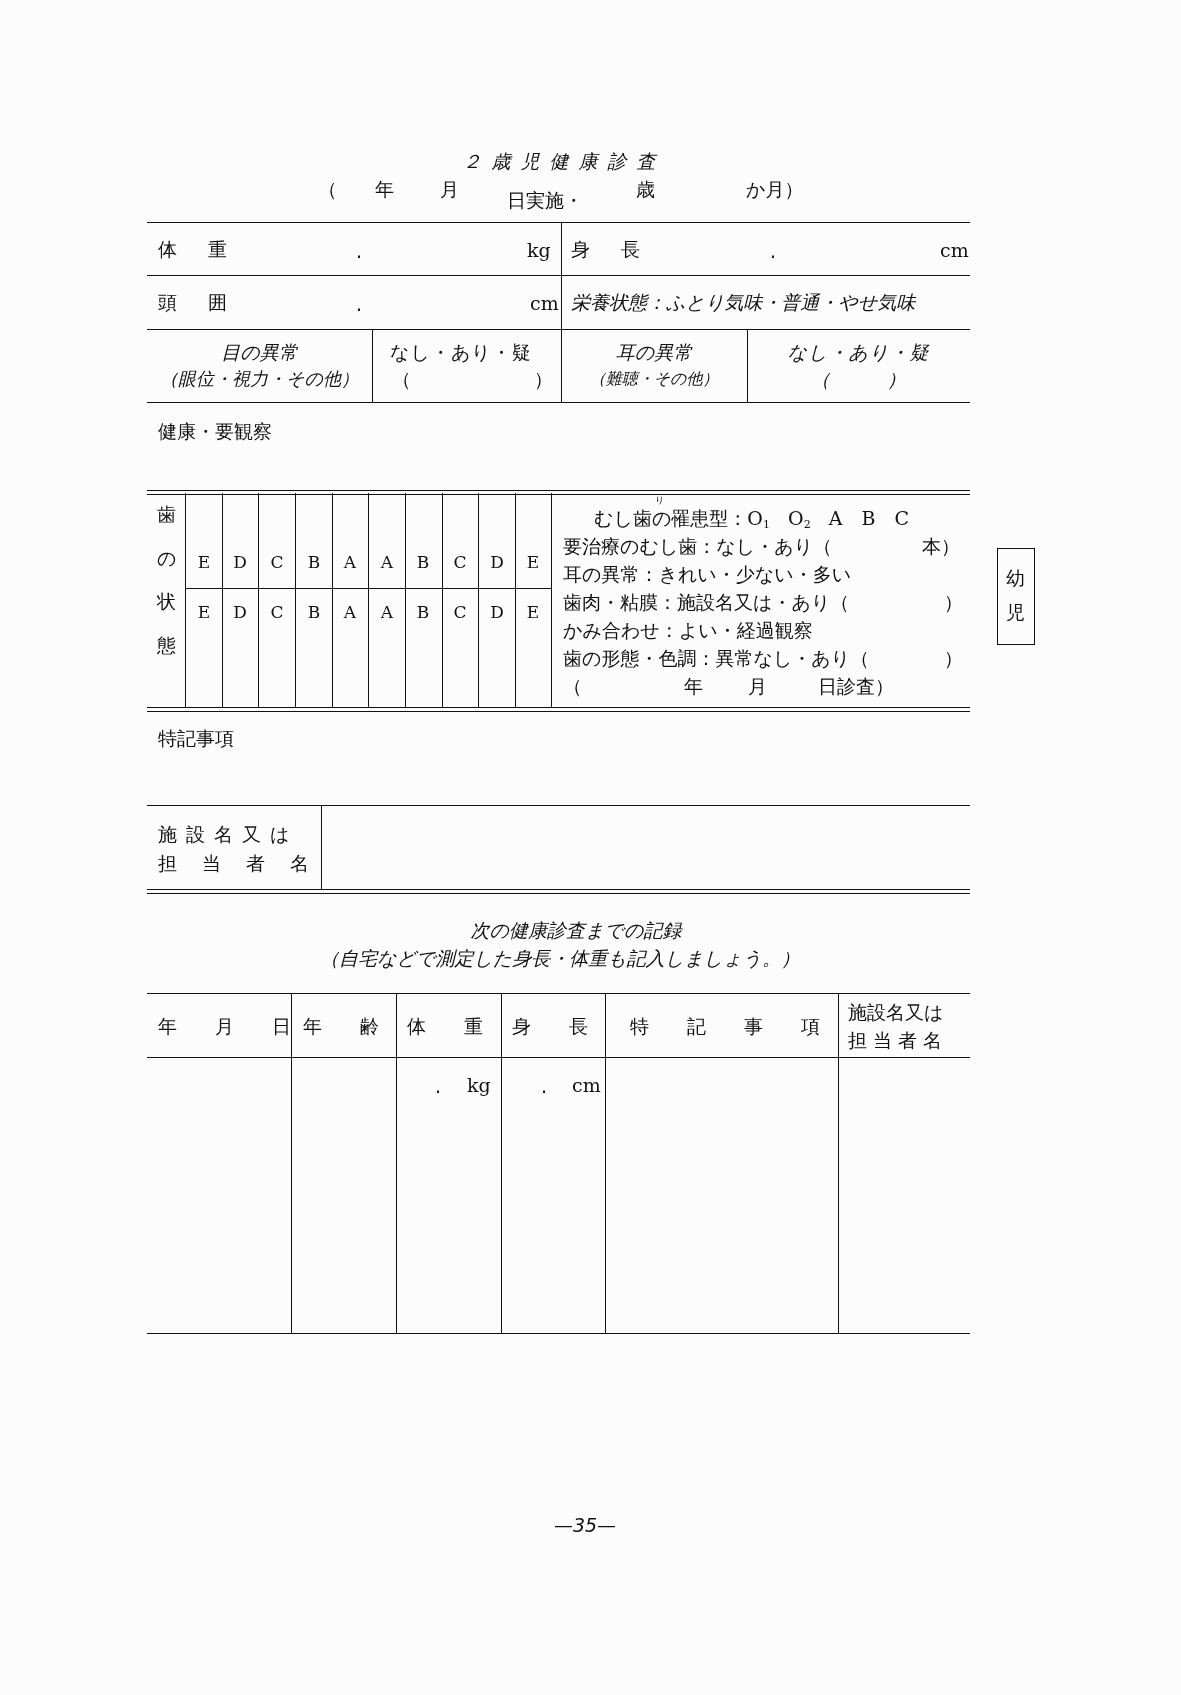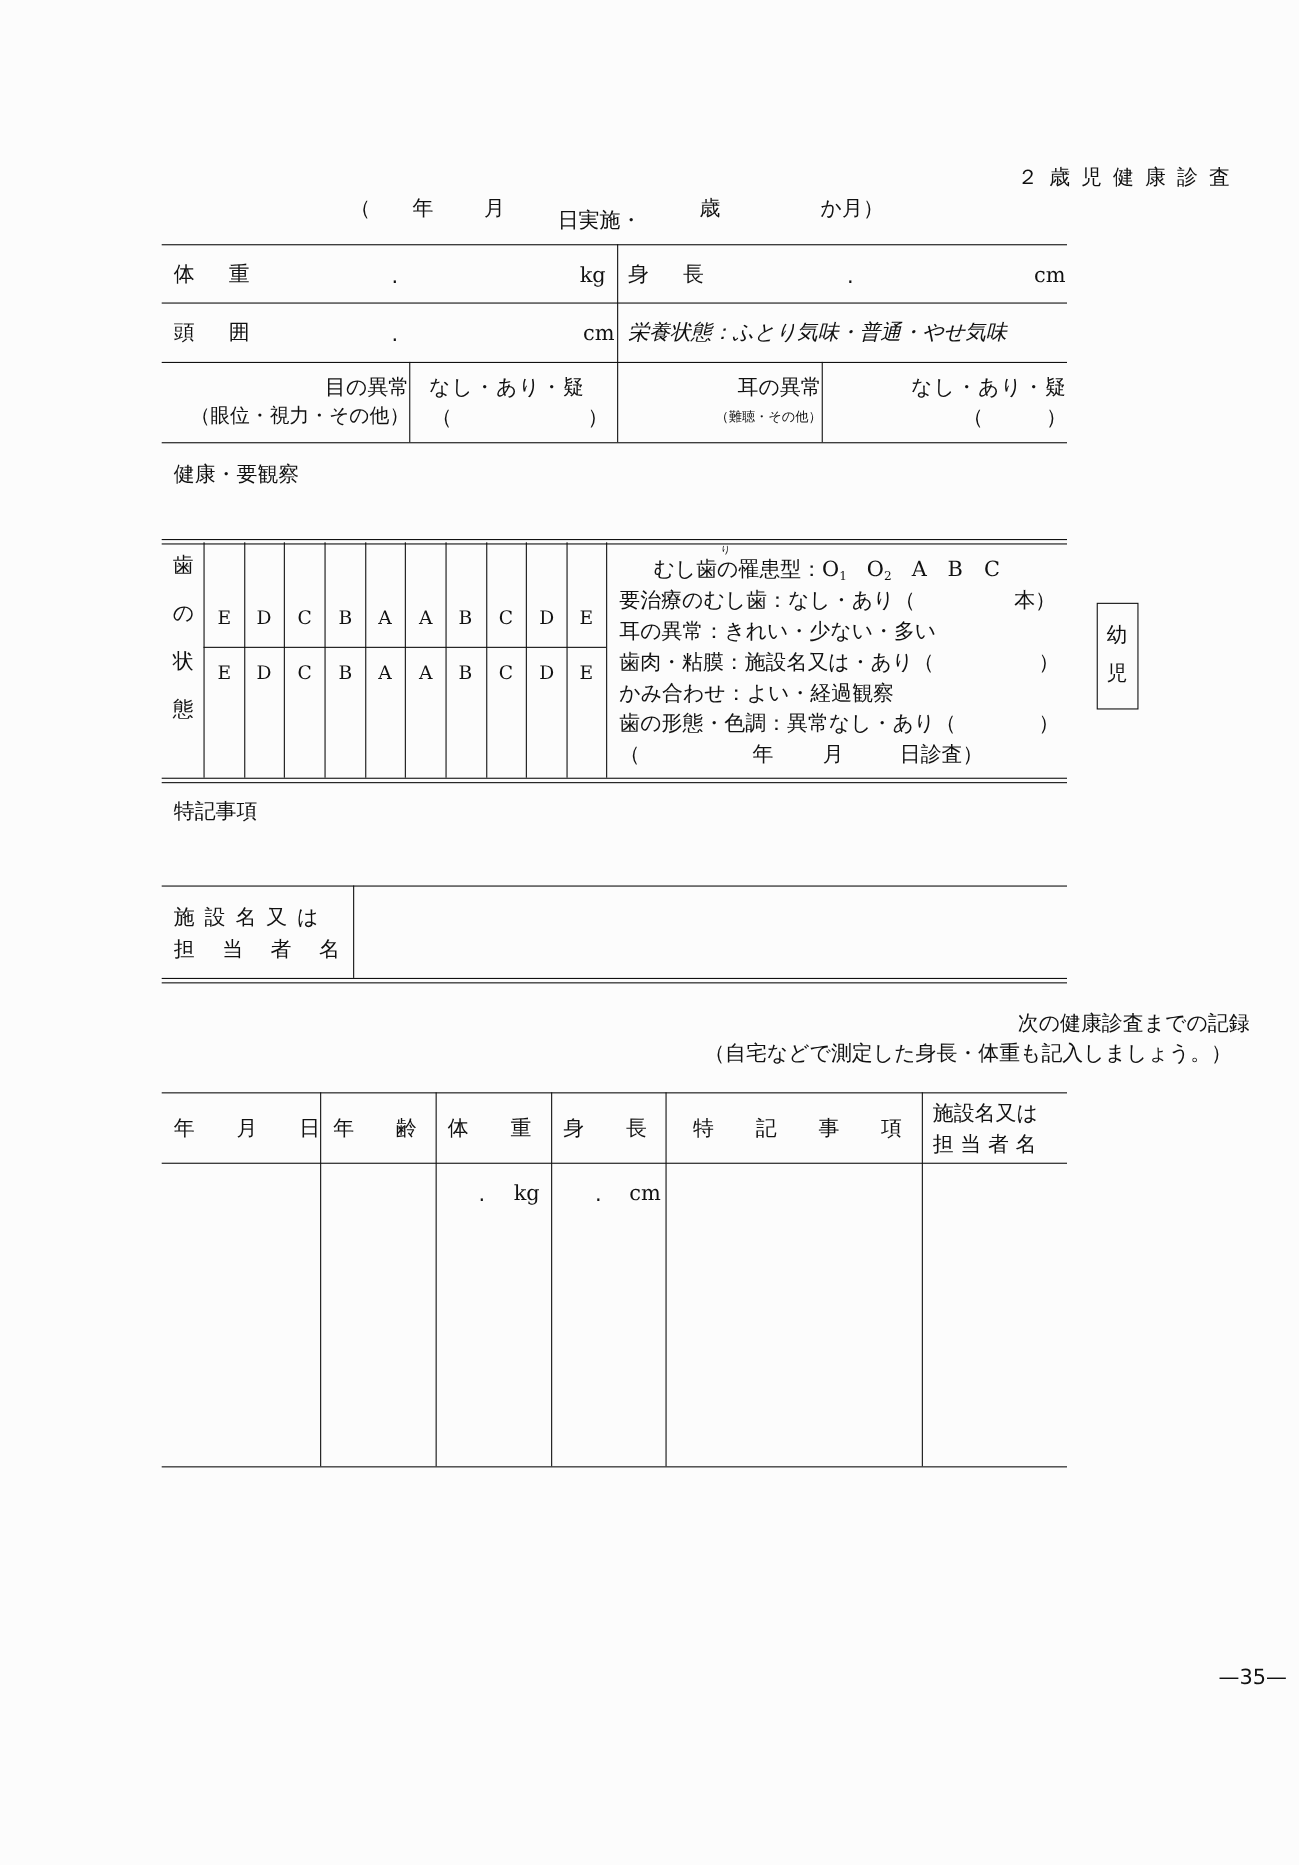--- a/index.html
+++ b/index.html
@@ -3,21 +3,21 @@
 <meta charset="utf-8">
 <style>
   html, body { margin: 0; padding: 0; background: #fcfcfc; }
   body { width: 1181px; height: 1695px; position: relative; overflow: hidden;
          font-family: "DejaVu Sans", sans-serif; color: #111; }
   .abs { position: absolute; }
   .hline { position: absolute; height: 0; border-top: 1.5px solid #111; }
   .dline { position: absolute; height: 3px; border-top: 1.5px solid #111; border-bottom: 1.5px solid #111; }
   .vline { position: absolute; width: 0; border-left: 1.2px solid #111; }
   .t { position: absolute; font-size: 19px; line-height: 22px; white-space: pre; }
-  .c { text-align: right; }
+  .c { text-align: center; font-style: italic; }
   .tooth { position: absolute; width: 36px; text-align: center; font-family: "DejaVu Serif", serif; font-size: 17px; }
   .sub { font-size: 11px; vertical-align: -3px; }
   .ruby { position: absolute; font-size: 9px; }
   .tag-box { position: absolute; border: 1.5px solid #111; }
 </style>
 </head>
 <body>
 
 <div class="t c" style="left:0;width:1120px;top:150px;letter-spacing:2px;">２ 歳 児 健 康 診 査</div>
 <div>
@@ -54,21 +54,21 @@
 </div>
 <span class="t" style="left:571px;top:291px;font-style:italic;">栄養状態：ふとり気味・普通・やせ気味</span>
 
 <span class="t c" style="left:147px;width:225px;top:341px;">目の異常</span>
 <span class="t c" style="left:147px;width:225px;top:368px;font-size:18px;">（眼位・視力・その他）</span>
 <span class="t" style="left:390px;top:341px;letter-spacing:1px;">なし・あり・疑</span>
 <span class="t" style="left:392px;top:368px;">（</span>
 <span class="t" style="left:534px;top:368px;">）</span>
 
 <span class="t c" style="left:561px;width:186px;top:341px;">耳の異常</span>
-<span class="t c" style="left:561px;width:186px;top:368px;font-size:12px;">（難聴・その他）</span>
+<span class="t c" style="left:561px;width:186px;top:368px;font-size:16px;">（難聴・その他）</span>
 <span class="t c" style="left:747px;width:223px;top:341px;letter-spacing:1px;">なし・あり・疑</span>
 <span class="t c" style="left:747px;width:223px;top:368px;">（　　　）</span>
 
 <span class="t" style="left:158px;top:420px;">健康・要観察</span>
 
 <div class="dline" style="left:147px;width:823px;top:490px;"></div>
 <div class="dline" style="left:147px;width:823px;top:707px;"></div>
 
 <div class="vline" style="left:185px;top:493px;height:214px;"></div>
 <div class="vline" style="left:222px;top:493px;height:214px;"></div>

